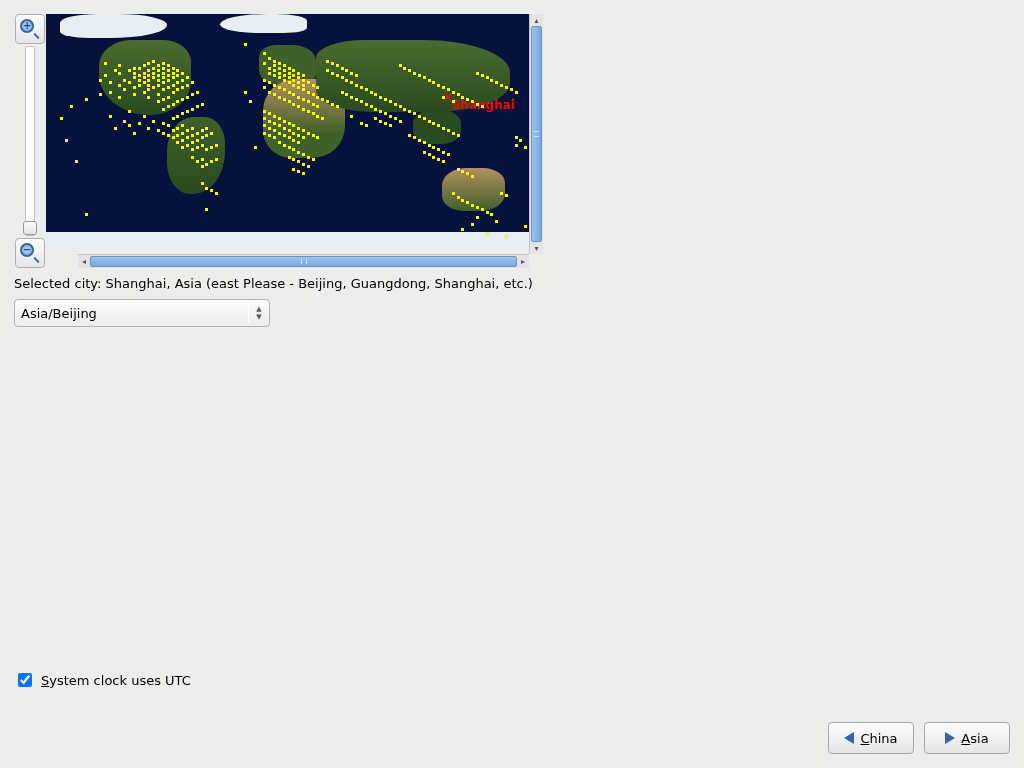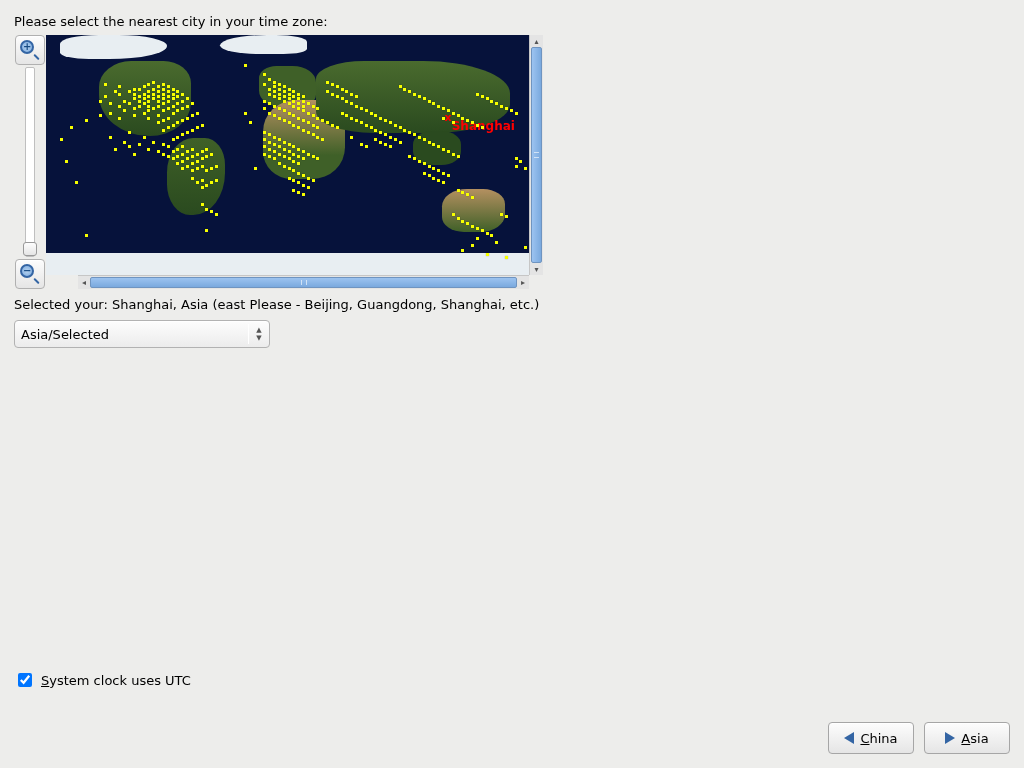--- a/index.html
+++ b/index.html
@@ -289,21 +289,20 @@
   }
   .land {
     position: absolute;
     background: #2a4a1f;
   }
 </style>
 </head>
 <body>
 
 <div class="page">
-  <div class="instruction">Please select the nearest city in your time zone:</div>
 
   <div class="map-area">
     <div class="zoom-col">
       <div class="zoom-btn">
         <div class="magnifier">
           <div class="lens"></div>
             <div class="sign">+</div>
             <div class="handle"></div>
         </div>
       </div>
@@ -748,25 +747,25 @@
             <div class="thumb">
               <div class="grip"></div>
             </div>
           </div>
         <div class="arrow right">▸</div>
       </div>
     </div>
   </div>
 
   <div class="selected-city">
-    <span>Selected your: </span><span>Shanghai, Asia (east Please - Beijing, Guangdong, Shanghai, etc.)</span>
+    <span>Selected city: </span><span>Shanghai, Asia (east Please - Beijing, Guangdong, Shanghai, etc.)</span>
   </div>
 
   <div class="tz-select">
-    <span>Asia/Selected</span>
+    <span>Asia/Beijing</span>
     <div class="sep"></div>
     <div class="arrows">
         <span>▲</span>
         <span>▼</span>
       </div>
   </div>
 
   <label class="utc-check">
     <input type="checkbox" id="utc-cb" checked="" style="">
     <span class="underline-first">System clock uses UTC</span>

